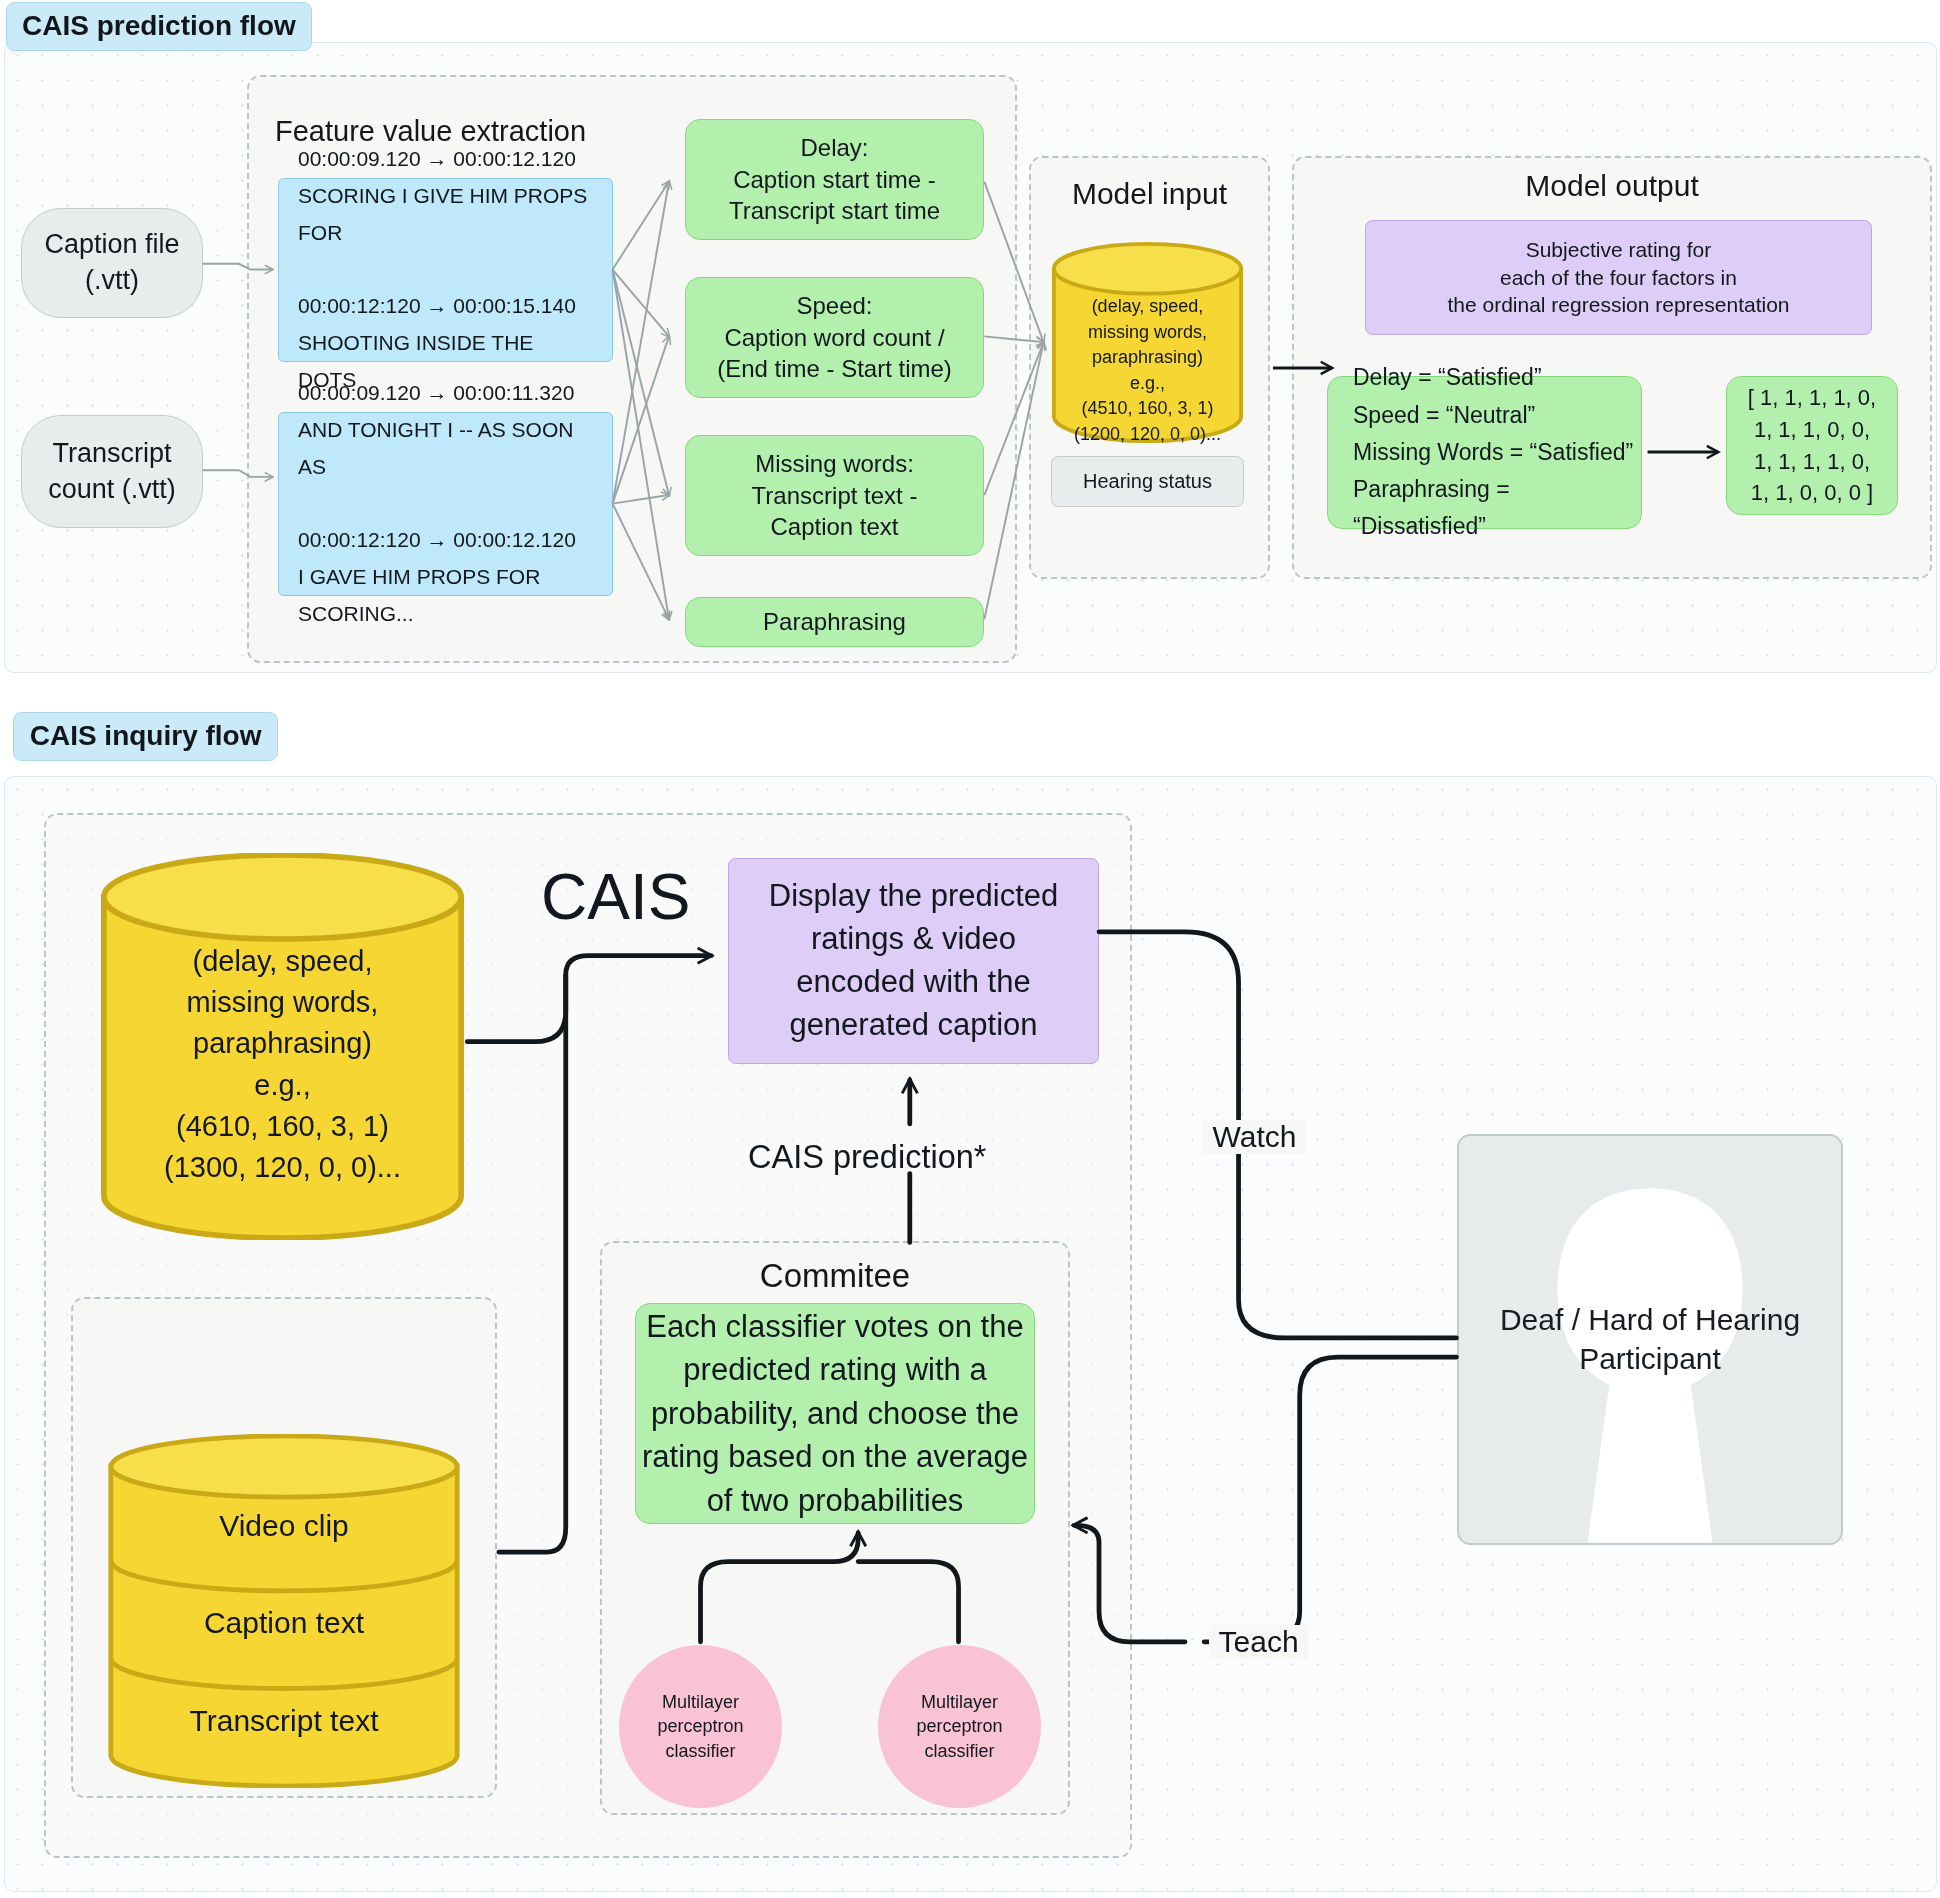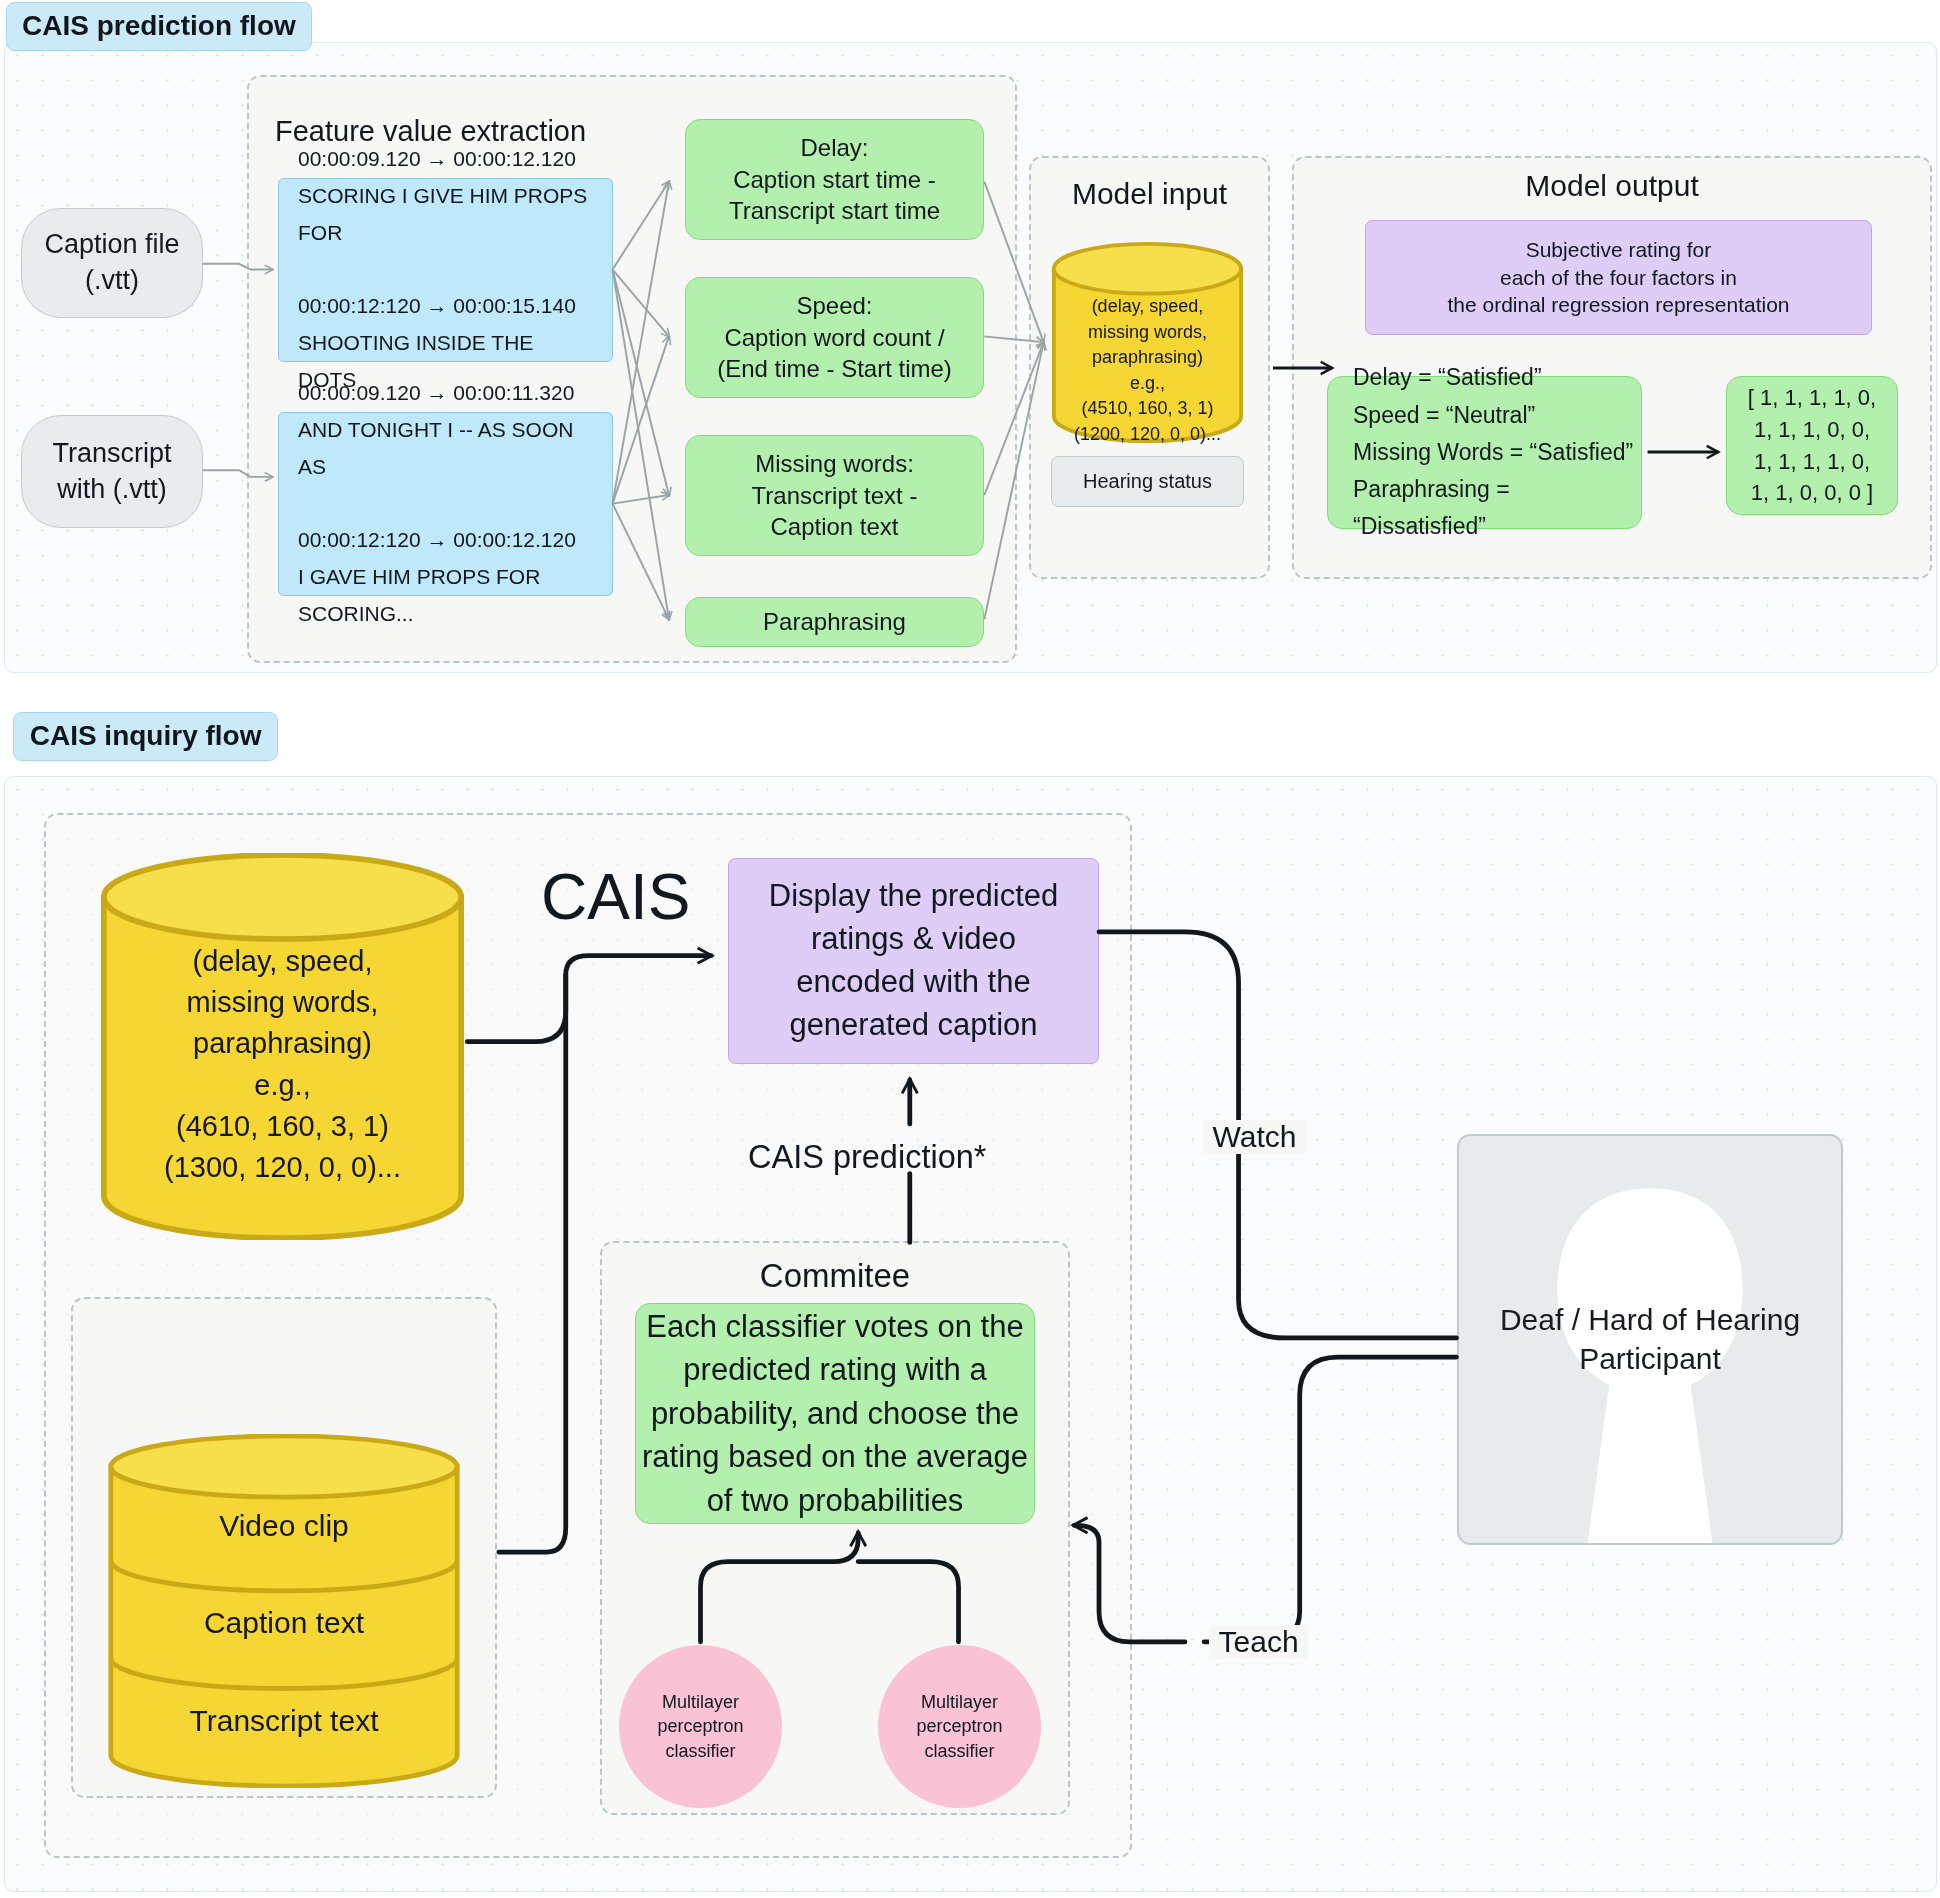--- a/index.html
+++ b/index.html
@@ -175,21 +175,21 @@
 
   <div class="dashed-group" style="left:1029px; top:156px; width:241px; height:423px;"></div>
   <div class="group-title" style="left:1029px; width:241px; top:177px; font-size:30px;">Model input</div>
 
   <div class="dashed-group" style="left:1292px; top:156px; width:640px; height:423px;"></div>
   <div class="group-title" style="left:1292px; width:640px; top:169px; font-size:30px;">Model output</div>
 
   <div class="node node-gray-round" style="left:21px; top:208px; width:182px; height:110px;">Caption file
 (.vtt)</div>
   <div class="node node-gray-round" style="left:21px; top:415px; width:182px; height:113px;">Transcript
-with (.vtt)</div>
+count (.vtt)</div>
 
   <div class="node node-blue" style="left:278px; top:178px; width:335px; height:184px;">00:00:09.120  →  00:00:12.120
 SCORING I GIVE HIM PROPS FOR
 
 00:00:12:120  →  00:00:15.140
 SHOOTING INSIDE THE DOTS</div>
   <div class="node node-blue" style="left:278px; top:412px; width:335px; height:184px;">00:00:09.120  →  00:00:11.320
 AND TONIGHT I -- AS SOON AS
 
 00:00:12:120  →  00:00:12.120

